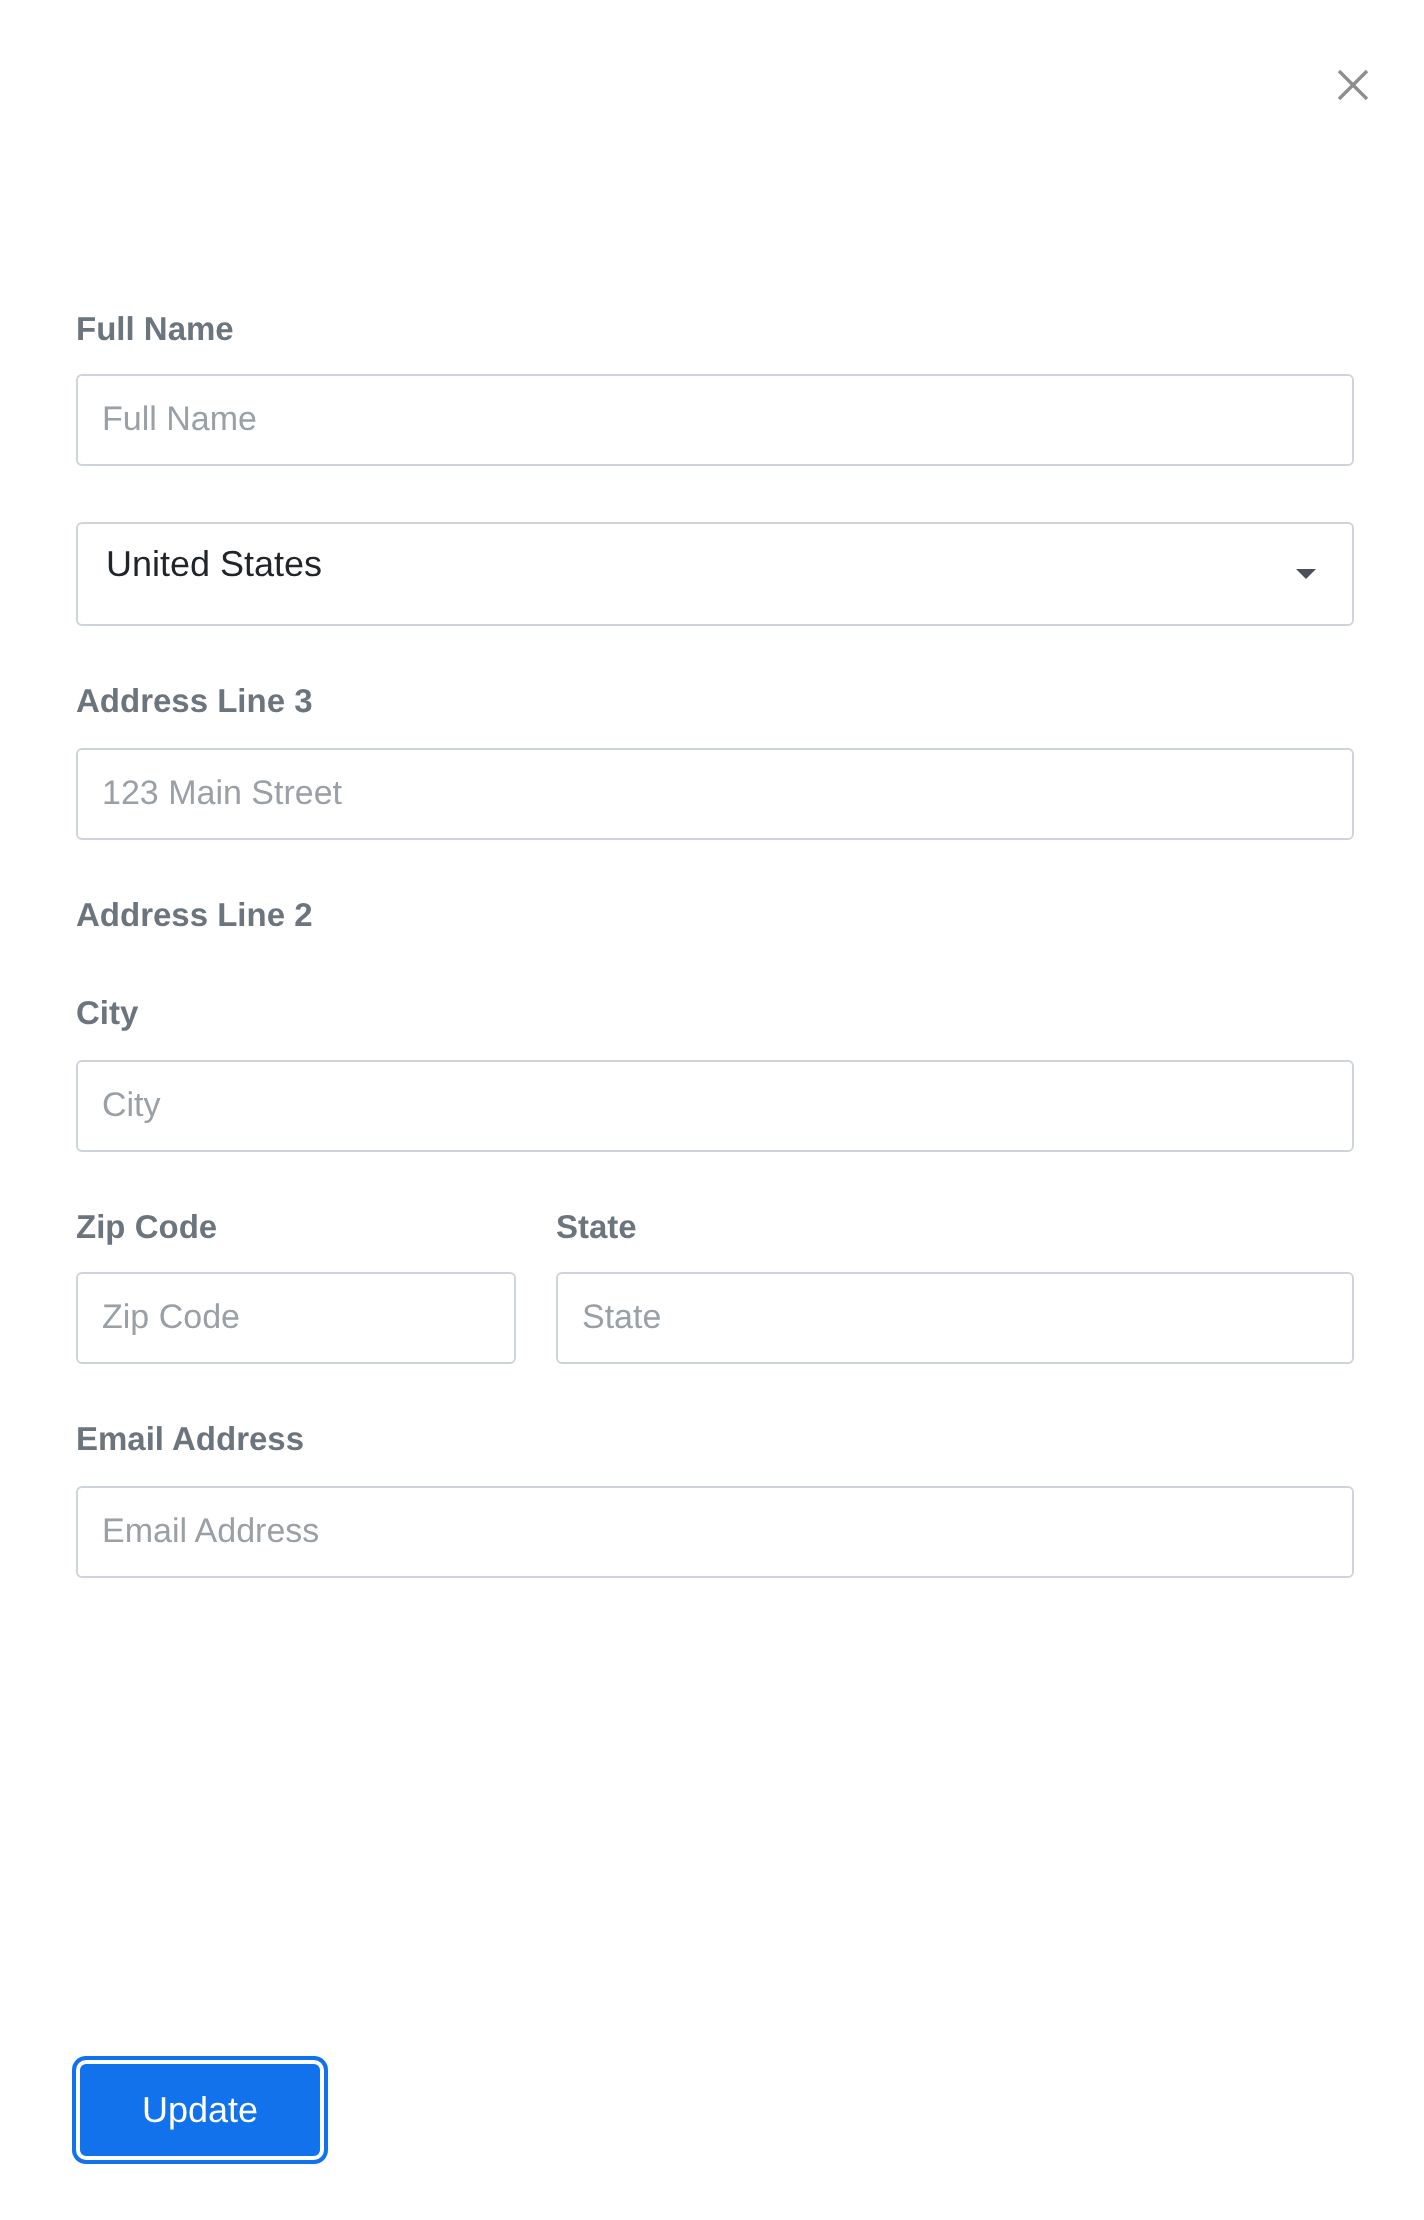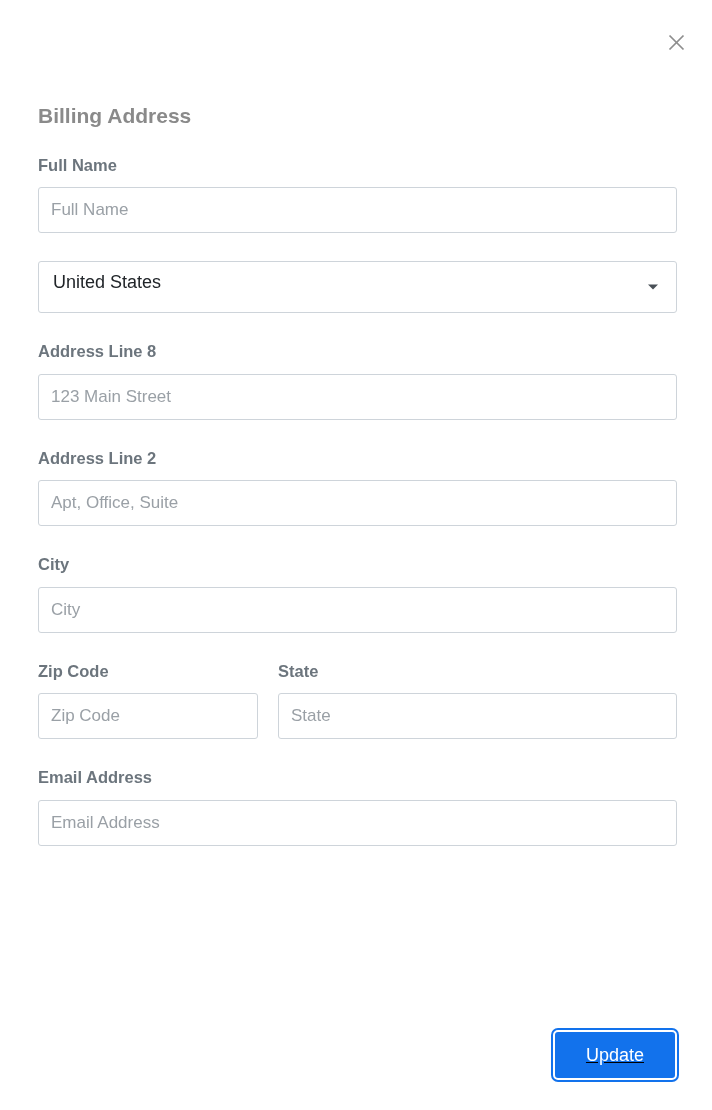--- a/index.html
+++ b/index.html
@@ -161,23 +161,22 @@
   }
 
   
   .footer {
     position: absolute;
     left: 38px;
     top: 1030px;
     width: 639px;
     height: 60px;
     display: flex;
-    justify-content: flex-end;
+    justify-content: flex-start;
     align-items: flex-start;
-    text-decoration: underline;
   }
   .update-btn {
     position: relative;
     height: 50px;
     min-width: 124px;
     padding: 0 22px;
     font-family: "Liberation Sans", sans-serif;
     font-size: 18px;
     color: #ffffff;
     background: #1272ec;
@@ -199,46 +198,44 @@
 
   <button class="close-btn">
     <span>
       <svg width="19" height="19" viewBox="0 0 19 19" aria-hidden="true">
         <line x1="2.5" y1="2.5" x2="16.5" y2="16.5" stroke="#8e8e8e" stroke-width="1.7"></line>
         <line x1="16.5" y1="2.5" x2="2.5" y2="16.5" stroke="#8e8e8e" stroke-width="1.7"></line>
       </svg>
     </span>
   </button>
 
-  <div class="section-heading">Billing Address</div>
 
   <div class="form">
 
     <div class="field">
       <label class="field-label">Full Name</label>
       <input class="text-input" type="text" placeholder="Full Name" style="">
     </div>
 
     <div class="field">
       <div class="select-wrap">
         <div class="select-box">
           <span>United States</span>
         </div>
         <span class="select-caret"></span>
       </div>
     </div>
 
     <div class="field">
-      <label class="field-label">Address Line 8</label>
+      <label class="field-label">Address Line 3</label>
       <input class="text-input" type="text" placeholder="123 Main Street" style="">
     </div>
 
     <div class="field">
       <label class="field-label">Address Line 2</label>
-      <input class="text-input" type="text" placeholder="Apt, Office, Suite" style="">
     </div>
 
     <div class="field">
       <label class="field-label">City</label>
       <input class="text-input" type="text" placeholder="City" style="">
     </div>
 
     <div class="row-split">
       <div class="col-zip">
         <label class="field-label">Zip Code</label>

